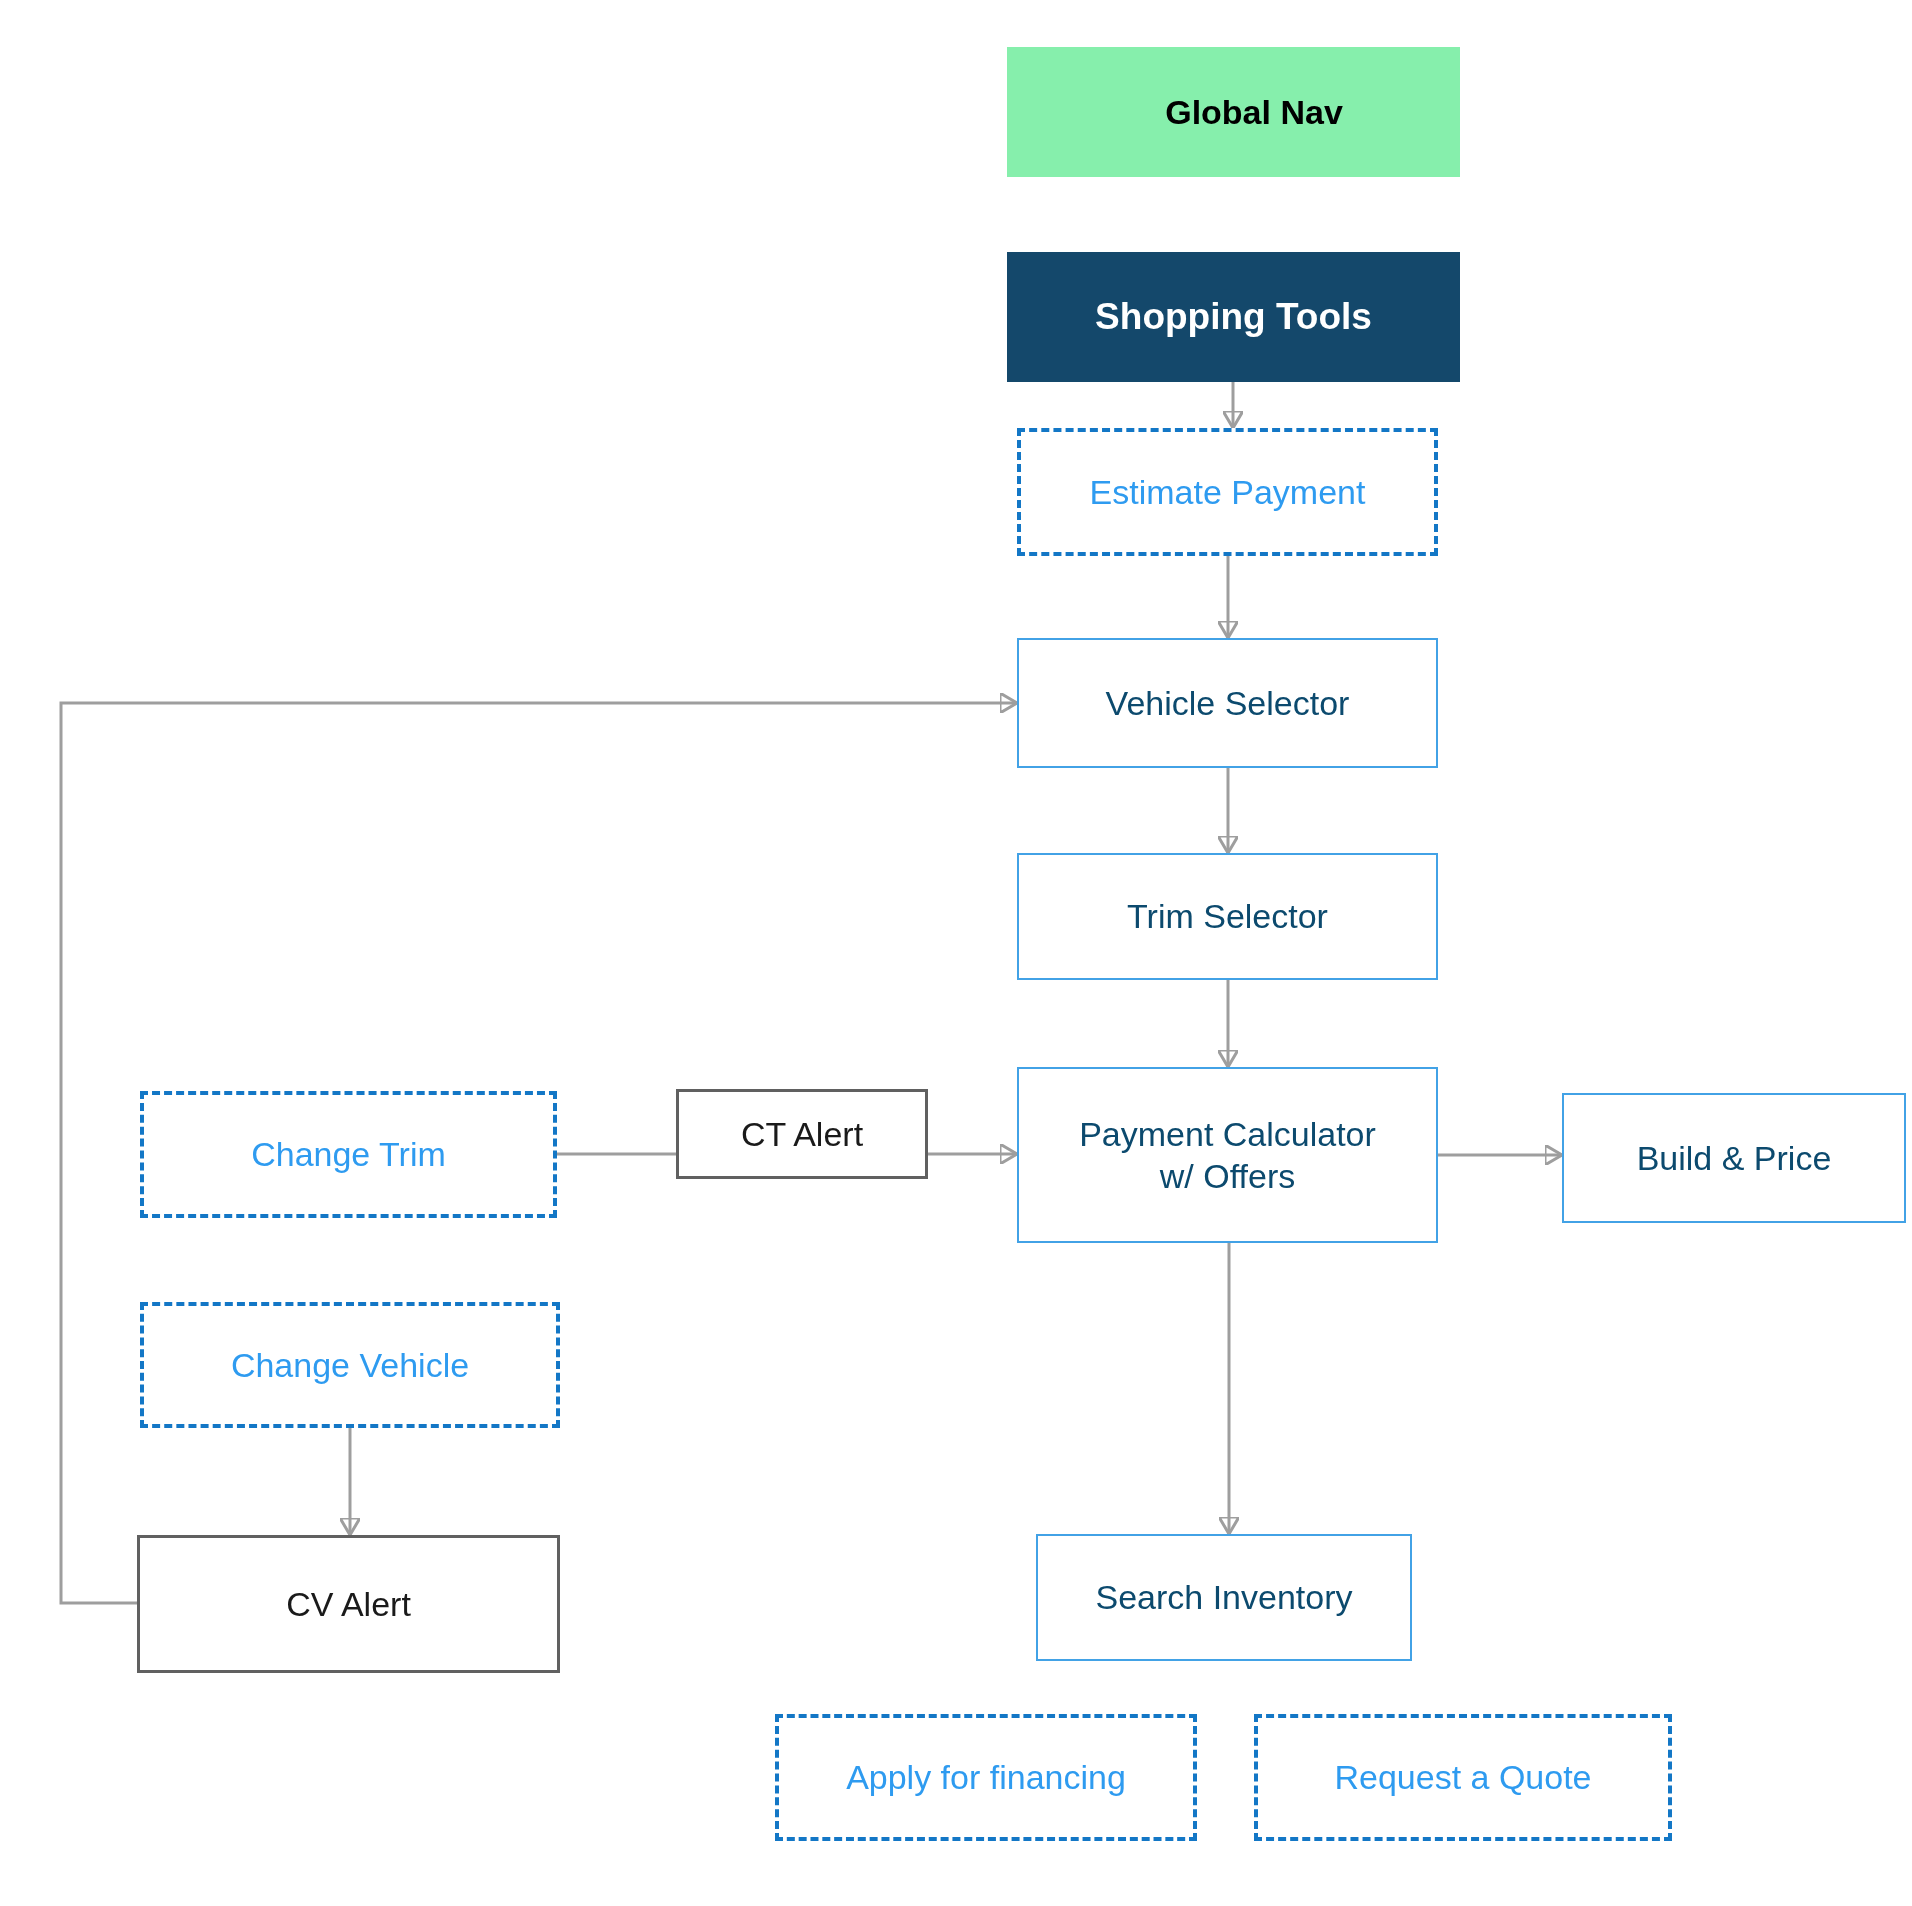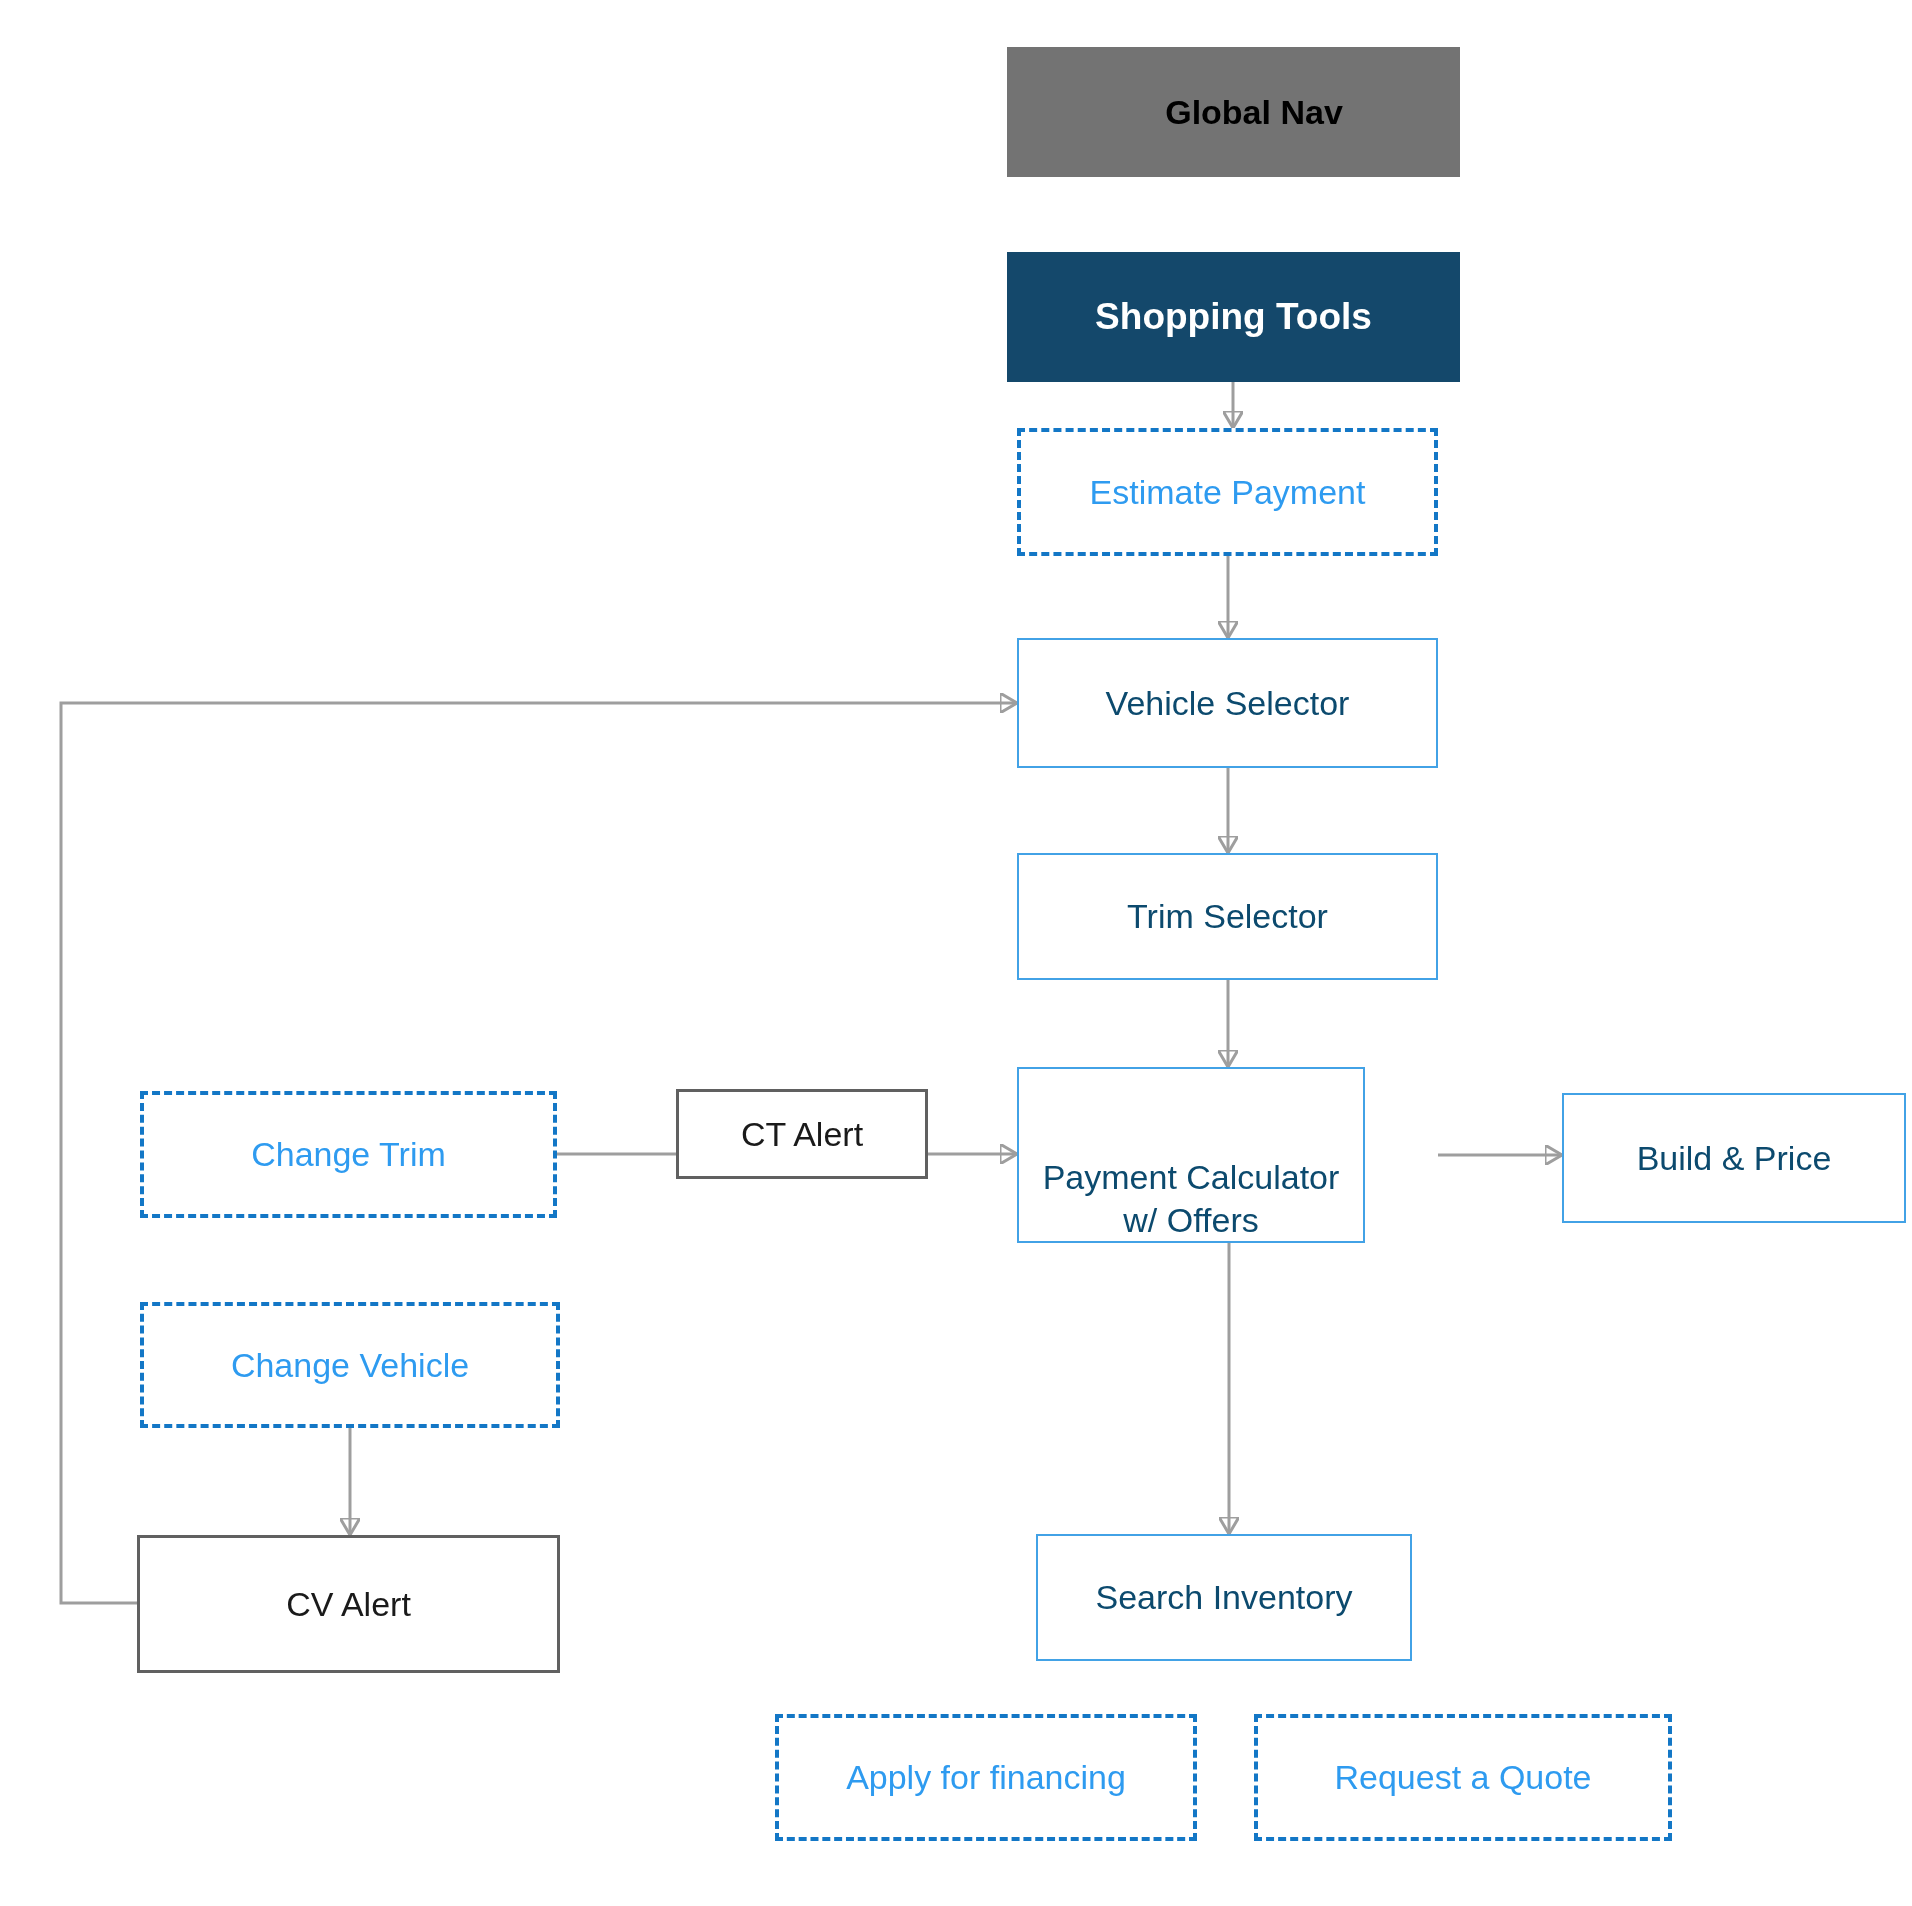--- a/index.html
+++ b/index.html
@@ -25,21 +25,21 @@
     align-items: center;
     justify-content: center;
     text-align: center;
     box-sizing: border-box;
     font-size: 34px;
     line-height: 1.25;
     color: #1A1A1A;
     background: #ffffff;
   }
   .header-gray {
-    background: #737373;
+    background: #86efac;
     font-weight: 700;
     font-size: 34px;
     color: #000000;
     padding-left: 41px;
   }
   .header-navy {
     background: #14486B;
     font-weight: 700;
     font-size: 37px;
     color: #FFFFFF;
@@ -57,21 +57,21 @@
     color: #1A1A1A;
   }
   .wrap-narrow { display: inline-block; max-width: 340px; }
 
   
   #global-nav        { left: 1007px; top:   47px; width: 453px; height: 130px; }
   #shopping-tools    { left: 1007px; top:  212px; width: 453px; height: 130px; margin-top: 40px; }
   #estimate-payment  { left: 1017px; top:  428px; width: 421px; height: 128px; }
   #vehicle-selector  { left: 1017px; top:  638px; width: 421px; height: 130px; }
   #trim-selector     { left: 1017px; top:  853px; width: 421px; height: 127px; }
-  #payment-calculator{ left: 1017px; top: 1067px; width: 348px; height: 176px; align-items: flex-end; }
+  #payment-calculator{ left: 1017px; top: 1067px; width: 421px; height: 176px; }
   #build-price       { left: 1562px; top: 1093px; width: 344px; height: 130px; }
   #search-inventory  { left: 1036px; top: 1534px; width: 376px; height: 127px; }
   #apply-financing   { left:  775px; top: 1714px; width: 422px; height: 127px; }
   #request-quote     { left: 1254px; top: 1714px; width: 418px; height: 127px; }
   #change-trim       { left:  140px; top: 1091px; width: 417px; height: 127px; }
   #ct-alert          { left:  676px; top: 1089px; width: 252px; height: 90px; }
   #change-vehicle    { left:  140px; top: 1302px; width: 420px; height: 126px; }
   #cv-alert          { left:  137px; top: 1535px; width: 423px; height: 138px; }
 </style>
 </head>

